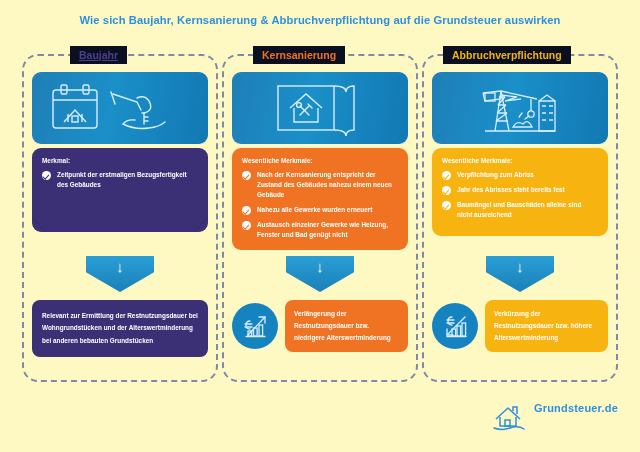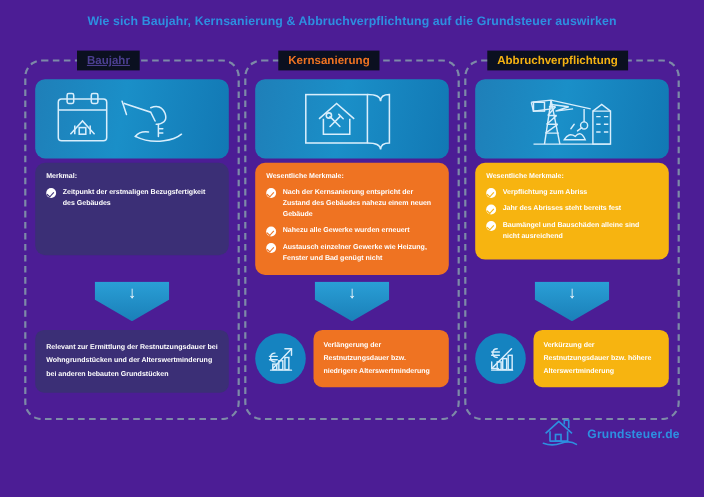--- a/index.html
+++ b/index.html
@@ -9,21 +9,21 @@
     height: 452px;
     background: #0a0e1a;
     font-family: "Liberation Sans", sans-serif;
     overflow: hidden;
     position: relative;
   }
 
   .canvas {
     position: absolute;
     inset: 0;
-    background: #4c1d95;
+    background: #fef9c3;
   }
 
   
   .title {
     position: absolute;
     top: 14px;
     left: 0;
     width: 640px;
     text-align: center;
     font-size: 11.2px;
@@ -189,23 +189,22 @@
     line-height: 1.85;
   }
   .result.c1 .result-box { background: #3b2f76; padding: 10px 10px; line-height: 1.95; }
   .result.c2 .result-box { background: #ef7322; }
   .result.c3 .result-box { background: #f7b410; }
 
   
   .logo {
     position: absolute;
     right: 22px;
-    bottom: 40px;
-    display: flex;
-    align-items: center;
+    bottom: 16px;
+    display: flex;
     gap: 8px;
   }
   .logo-text {
     font-size: 11px;
     font-weight: bold;
     color: #2d8fe0;
     letter-spacing: .2px;
   }
 </style>
 </head>

